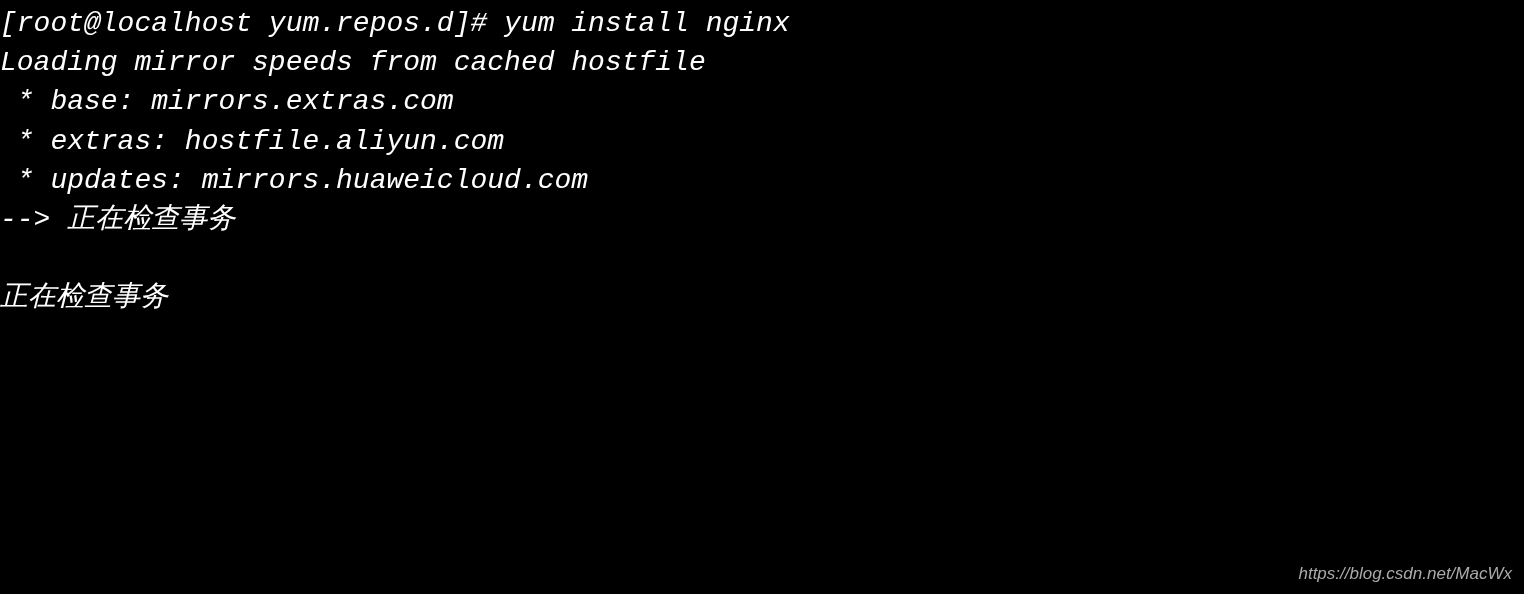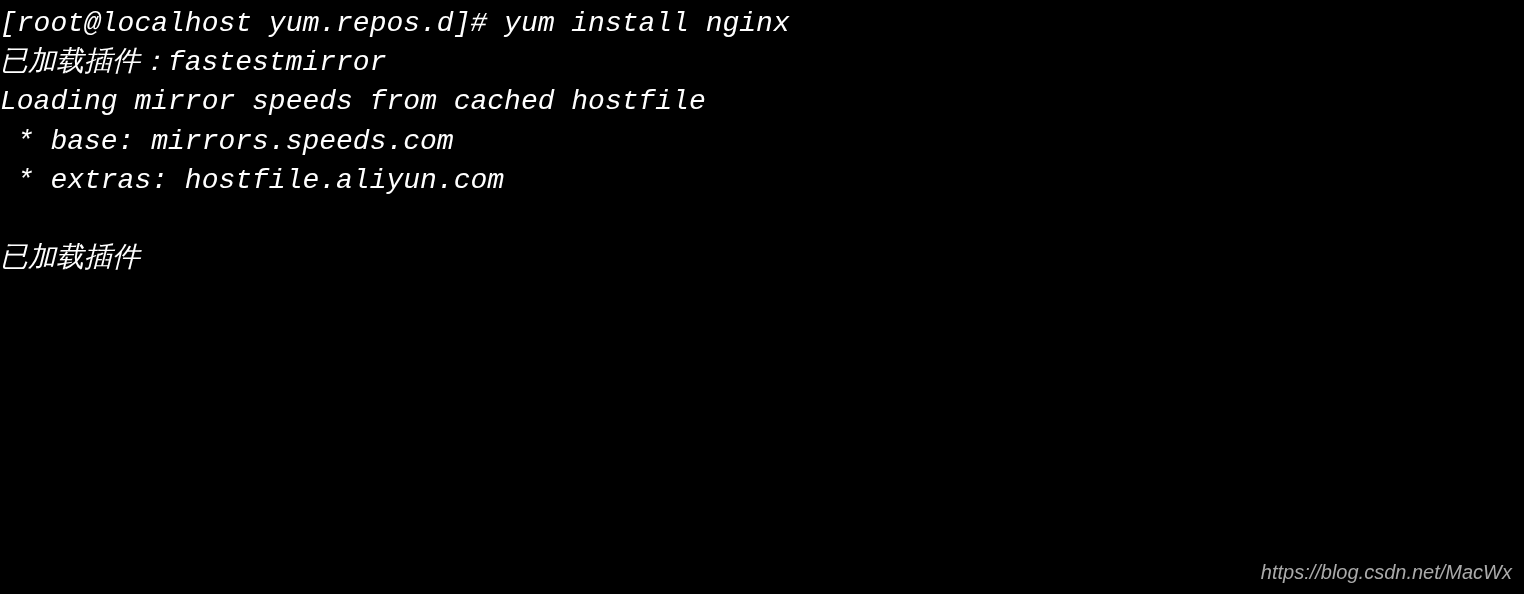--- a/index.html
+++ b/index.html
@@ -23,32 +23,33 @@
     .terminal-line {
       white-space: pre;
       font-weight: normal;
     }
     .watermark {
       position: absolute;
       bottom: 8px;
       right: 12px;
       color: #aaaaaa;
       font-family: Arial, sans-serif;
-      font-size: 20px;
+      font-size: 17px;
     }
     .blank-line {
       height: 1.4em;
     }
   </style>
 </head>
 <body>
 
 <div>
   <div class="terminal-line">[root@localhost yum.repos.d]# yum install nginx</div>
-  <div class="terminal-line">已加载插件：fastestmirror</div>
   <div class="terminal-line">Loading mirror speeds from cached hostfile</div>
-  <div class="terminal-line"> * base: mirrors.speeds.com</div>
+  <div class="terminal-line"> * base: mirrors.extras.com</div>
   <div class="terminal-line"> * extras: hostfile.aliyun.com</div>
+  <div class="terminal-line"> * updates: mirrors.huaweicloud.com</div>
+  <div class="terminal-line">--&gt; 正在检查事务</div>
   <div class="blank-line"></div>
-  <div class="terminal-line">已加载插件</div>
+  <div class="terminal-line">正在检查事务</div>
 </div>
 
 <div class="watermark">https://blog.csdn.net/MacWx</div>
 
 </body></html>

